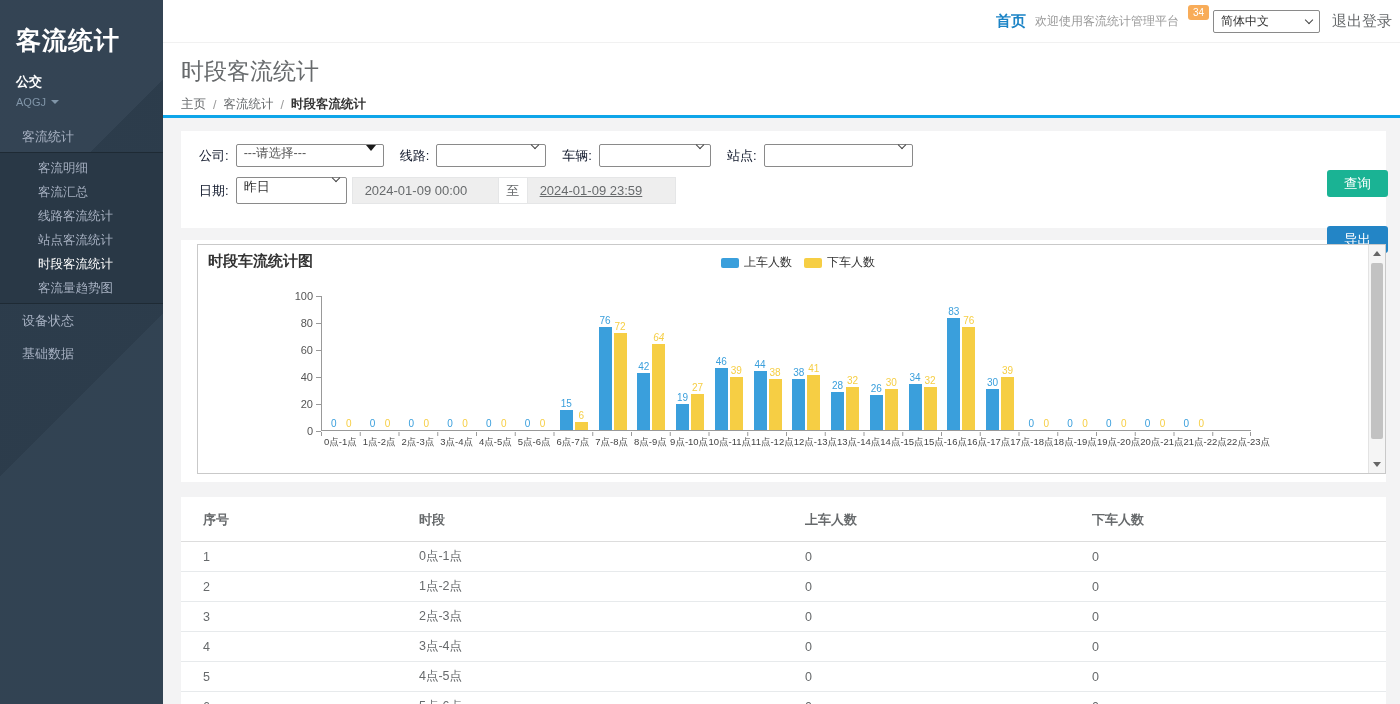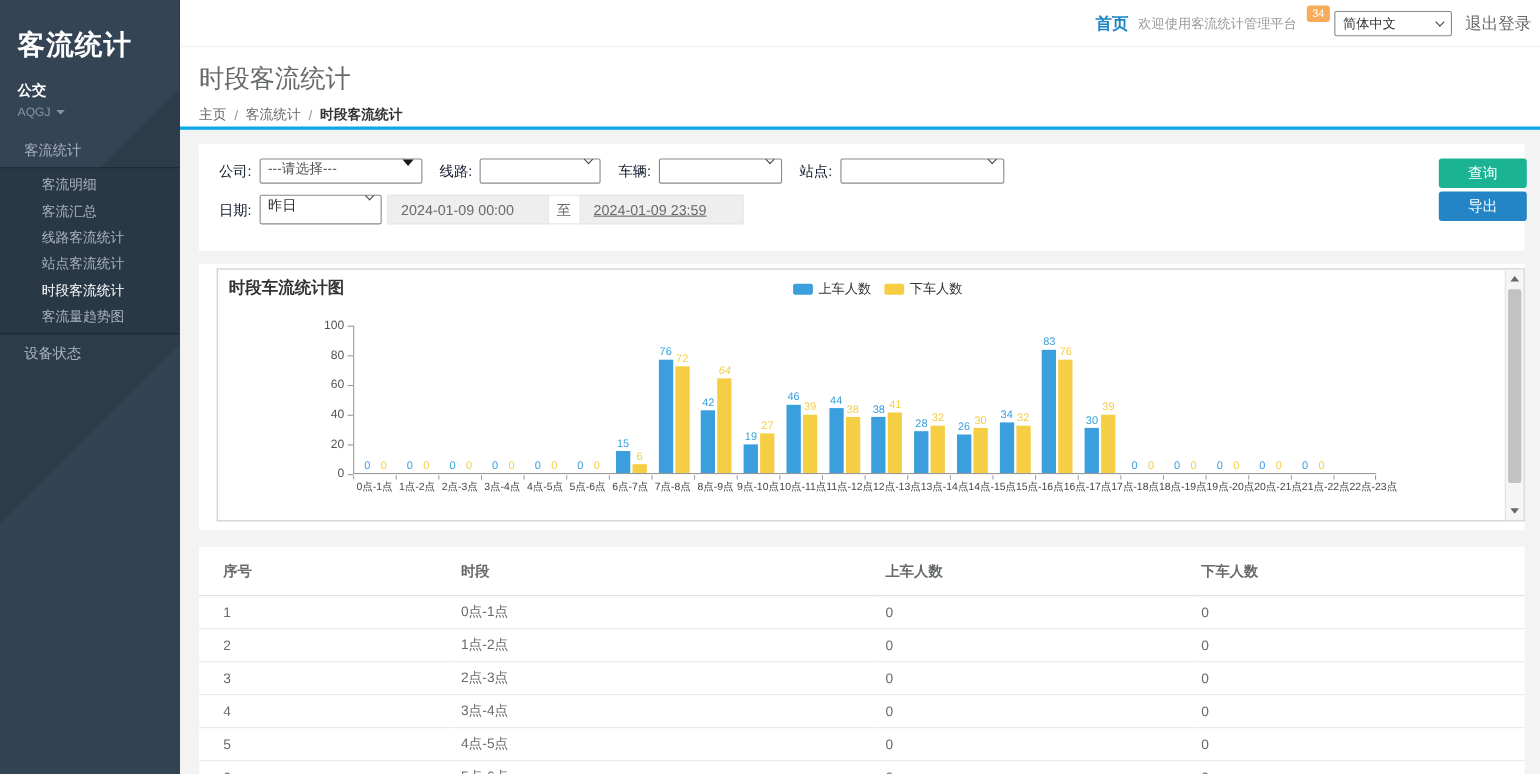--- a/index.html
+++ b/index.html
@@ -47,22 +47,22 @@
   .sel { height:23px; border:1px solid #8a8a8a; border-radius:2px; background:#fff; display:flex; align-items:flex-start;
     justify-content:space-between; padding:0 7px; font-size:12.5px; color:#555; cursor:pointer; }
   .sel .tri-down { width:0; height:0; border-left:5px solid transparent; border-right:5px solid transparent; border-top:6px solid #1a1a1a; }
   .gap { width:16px; flex:0 0 16px; }
   .sel2 { height:27px; font-size:13px; color:#333; }
   .date-input { width:147px; height:27px; background:#eeeeee; border:1px solid #e5e6e7; font-size:13px; color:#676a6c;
     display:flex; align-items:center; padding-left:12px; cursor:text; }
   .date-sep { width:28px; height:27px; background:#fff; border:1px solid #e5e6e7; border-left:none; border-right:none;
     display:flex; align-items:center; justify-content:center; font-size:13px; color:#676a6c; }
   .btn-col { position:absolute; right:-2px; top:13px; display:flex; flex-direction:column; gap:3px; }
-  .btn { width:80px; height:27px; border:none; border-radius:3px; color:#fff; font-size:13.5px; cursor:pointer;
-    font-family:inherit; display:flex; align-items:center; justify-content:center; }
+  .btn { width:61px; height:27px; border:none; border-radius:3px; color:#fff; font-size:13.5px; cursor:pointer;
+    font-family:inherit; display:flex; align-items:center; justify-content:center;margin-top:26px; }
   .btn-query { background:#1ab394; }
   .btn-export { background:#2385c6; }
 
   
   .chart-panel { margin-top:12px; padding:4px 0 8px 16px; }
   .chart-box { position:relative; height:230px; border:1px solid #c9c9c9; background:#fff; overflow:hidden; }
   .chart-title { position:absolute; left:10px; top:7px; font-size:15px; font-weight:bold; color:#333; }
   .legend { position:absolute; left:523px; top:9px; display:flex; gap:12px; }
   .legend-item { display:flex; align-items:center; gap:5px; cursor:pointer; }
   .legend-swatch { width:18px; height:10px; border-radius:2px; }
@@ -109,20 +109,21 @@
       <div class="nav-section">客流统计</div>
       <div class="nav-sub">
         <div class="nav-item">客流明细</div>
         <div class="nav-item">客流汇总</div>
         <div class="nav-item">线路客流统计</div>
         <div class="nav-item">站点客流统计</div>
         <div class="nav-item active">时段客流统计</div>
         <div class="nav-item">客流量趋势图</div>
       </div>
       <div class="nav-top">设备状态</div>
+      <div class="nav-top">基础数据</div>
     </div>
 </div>
 
 <div class="main">
 
   <div class="header-strip">
     <div class="topbar">
       <span class="home-link">首页</span>
       <span class="welcome">欢迎使用客流统计管理平台</span>
       <span class="badge">34</span>

